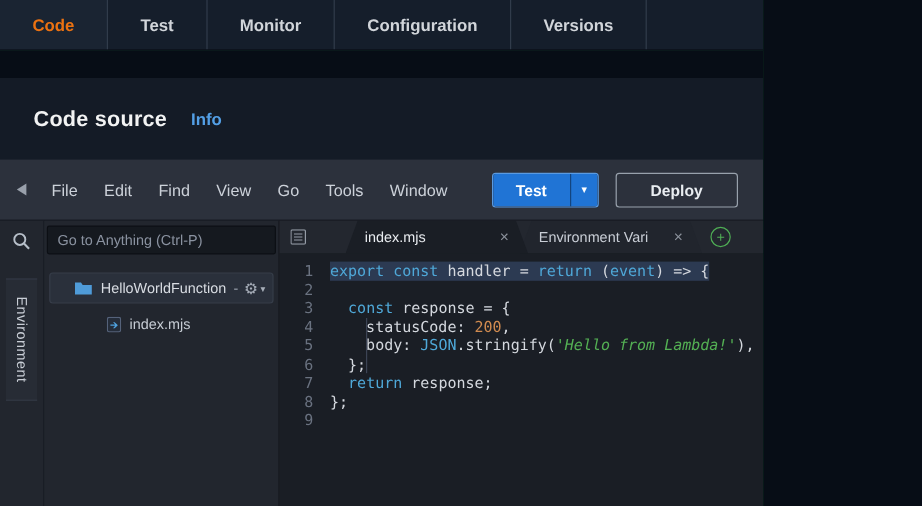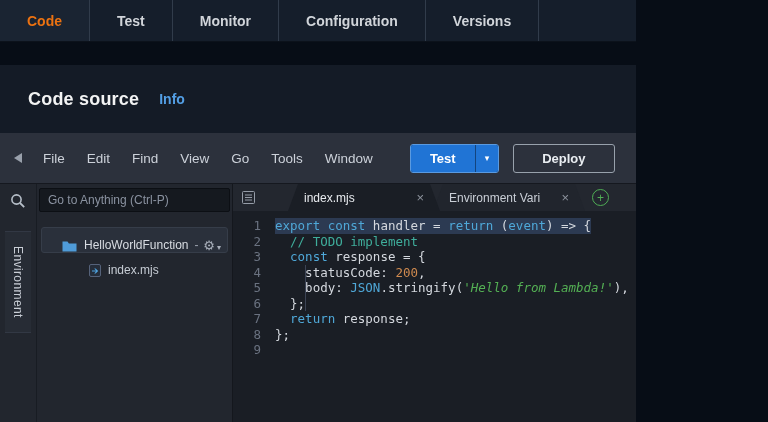--- a/index.html
+++ b/index.html
@@ -43,21 +43,21 @@
   .search-glyph{margin-top:9px;cursor:pointer;}
   .env-tab{margin-top:18px;background:#272c35;border-top:1px solid #323844;border-bottom:1px solid #323844;
            padding:14px 6px;writing-mode:vertical-rl;font-size:12px;color:#c9ced6;letter-spacing:.4px;cursor:pointer;}
 
   .tree-panel{width:196px;flex:none;background:#22262e;border-right:1px solid #14171d;
               padding:4px 2px;box-sizing:border-box;}
   .goto-input{width:100%;height:24px;background:#15191f;border:1px solid #0c0f14;border-radius:2px;
               color:#aab1bc;font-size:12px;padding:0 8px;box-sizing:border-box;outline:none;
               font-family:"Liberation Sans",sans-serif;}
   .goto-input::placeholder{color:#8a92a0;}
-  .folder-row{margin:15px 2px 0 2px;display:flex;align-items:flex-end;height:24px;
+  .folder-row{margin:15px 2px 0 2px;display:flex;align-items:center;height:24px;
               padding:0 6px 0 20px;background:#2a303b;border:1px solid #363d49;border-radius:3px;cursor:pointer;}
   .folder-label{margin-left:7px;font-size:12px;color:#d8dce2;white-space:nowrap;}
   .folder-suffix{margin-left:6px;font-size:12px;color:#9aa1ac;}
   .row-spacer{flex:1;}
   .gear{color:#a7aeb9;font-size:13px;line-height:1;cursor:pointer;}
   .gear-caret{color:#a7aeb9;font-size:8px;margin-left:2px;cursor:pointer;}
   .file-row{margin-top:7px;display:flex;align-items:center;height:20px;padding-left:50px;cursor:pointer;}
   .file-label{margin-left:7px;font-size:12px;color:#c6ccd4;}
 
   .editor-main{flex:1;display:flex;flex-direction:column;min-width:0;}
@@ -186,21 +186,21 @@
         </div>
 
         <div class="code-area">
           <div id="code-lines">
               <div class="code-line">
                 <span class="ln">1</span>
                 <span class="lc sel"><span class="tk-kw">export</span><span class="tk-p"> </span><span class="tk-kw">const</span><span class="tk-p"> handler = </span><span class="tk-kw">return</span><span class="tk-p"> (</span><span class="tk-kw">event</span><span class="tk-p">) =&gt; {</span></span>
               </div>
               <div class="code-line">
                 <span class="ln">2</span>
-                <span class="lc"><span class="tk-p">  </span><span class="tk-cm">// TODO implement</span></span>
+                <span class="lc"><span class="tk-p">  </span></span>
               </div>
               <div class="code-line">
                 <span class="ln">3</span>
                 <span class="lc"><span class="tk-p">  </span><span class="tk-kw">const</span><span class="tk-p"> response = {</span></span>
               </div>
               <div class="code-line">
                 <span class="ln">4</span>
                 <span class="lc"><span class="tk-p">    statusCode: </span><span class="tk-num">200</span><span class="tk-p">,</span></span>
               </div>
               <div class="code-line">

